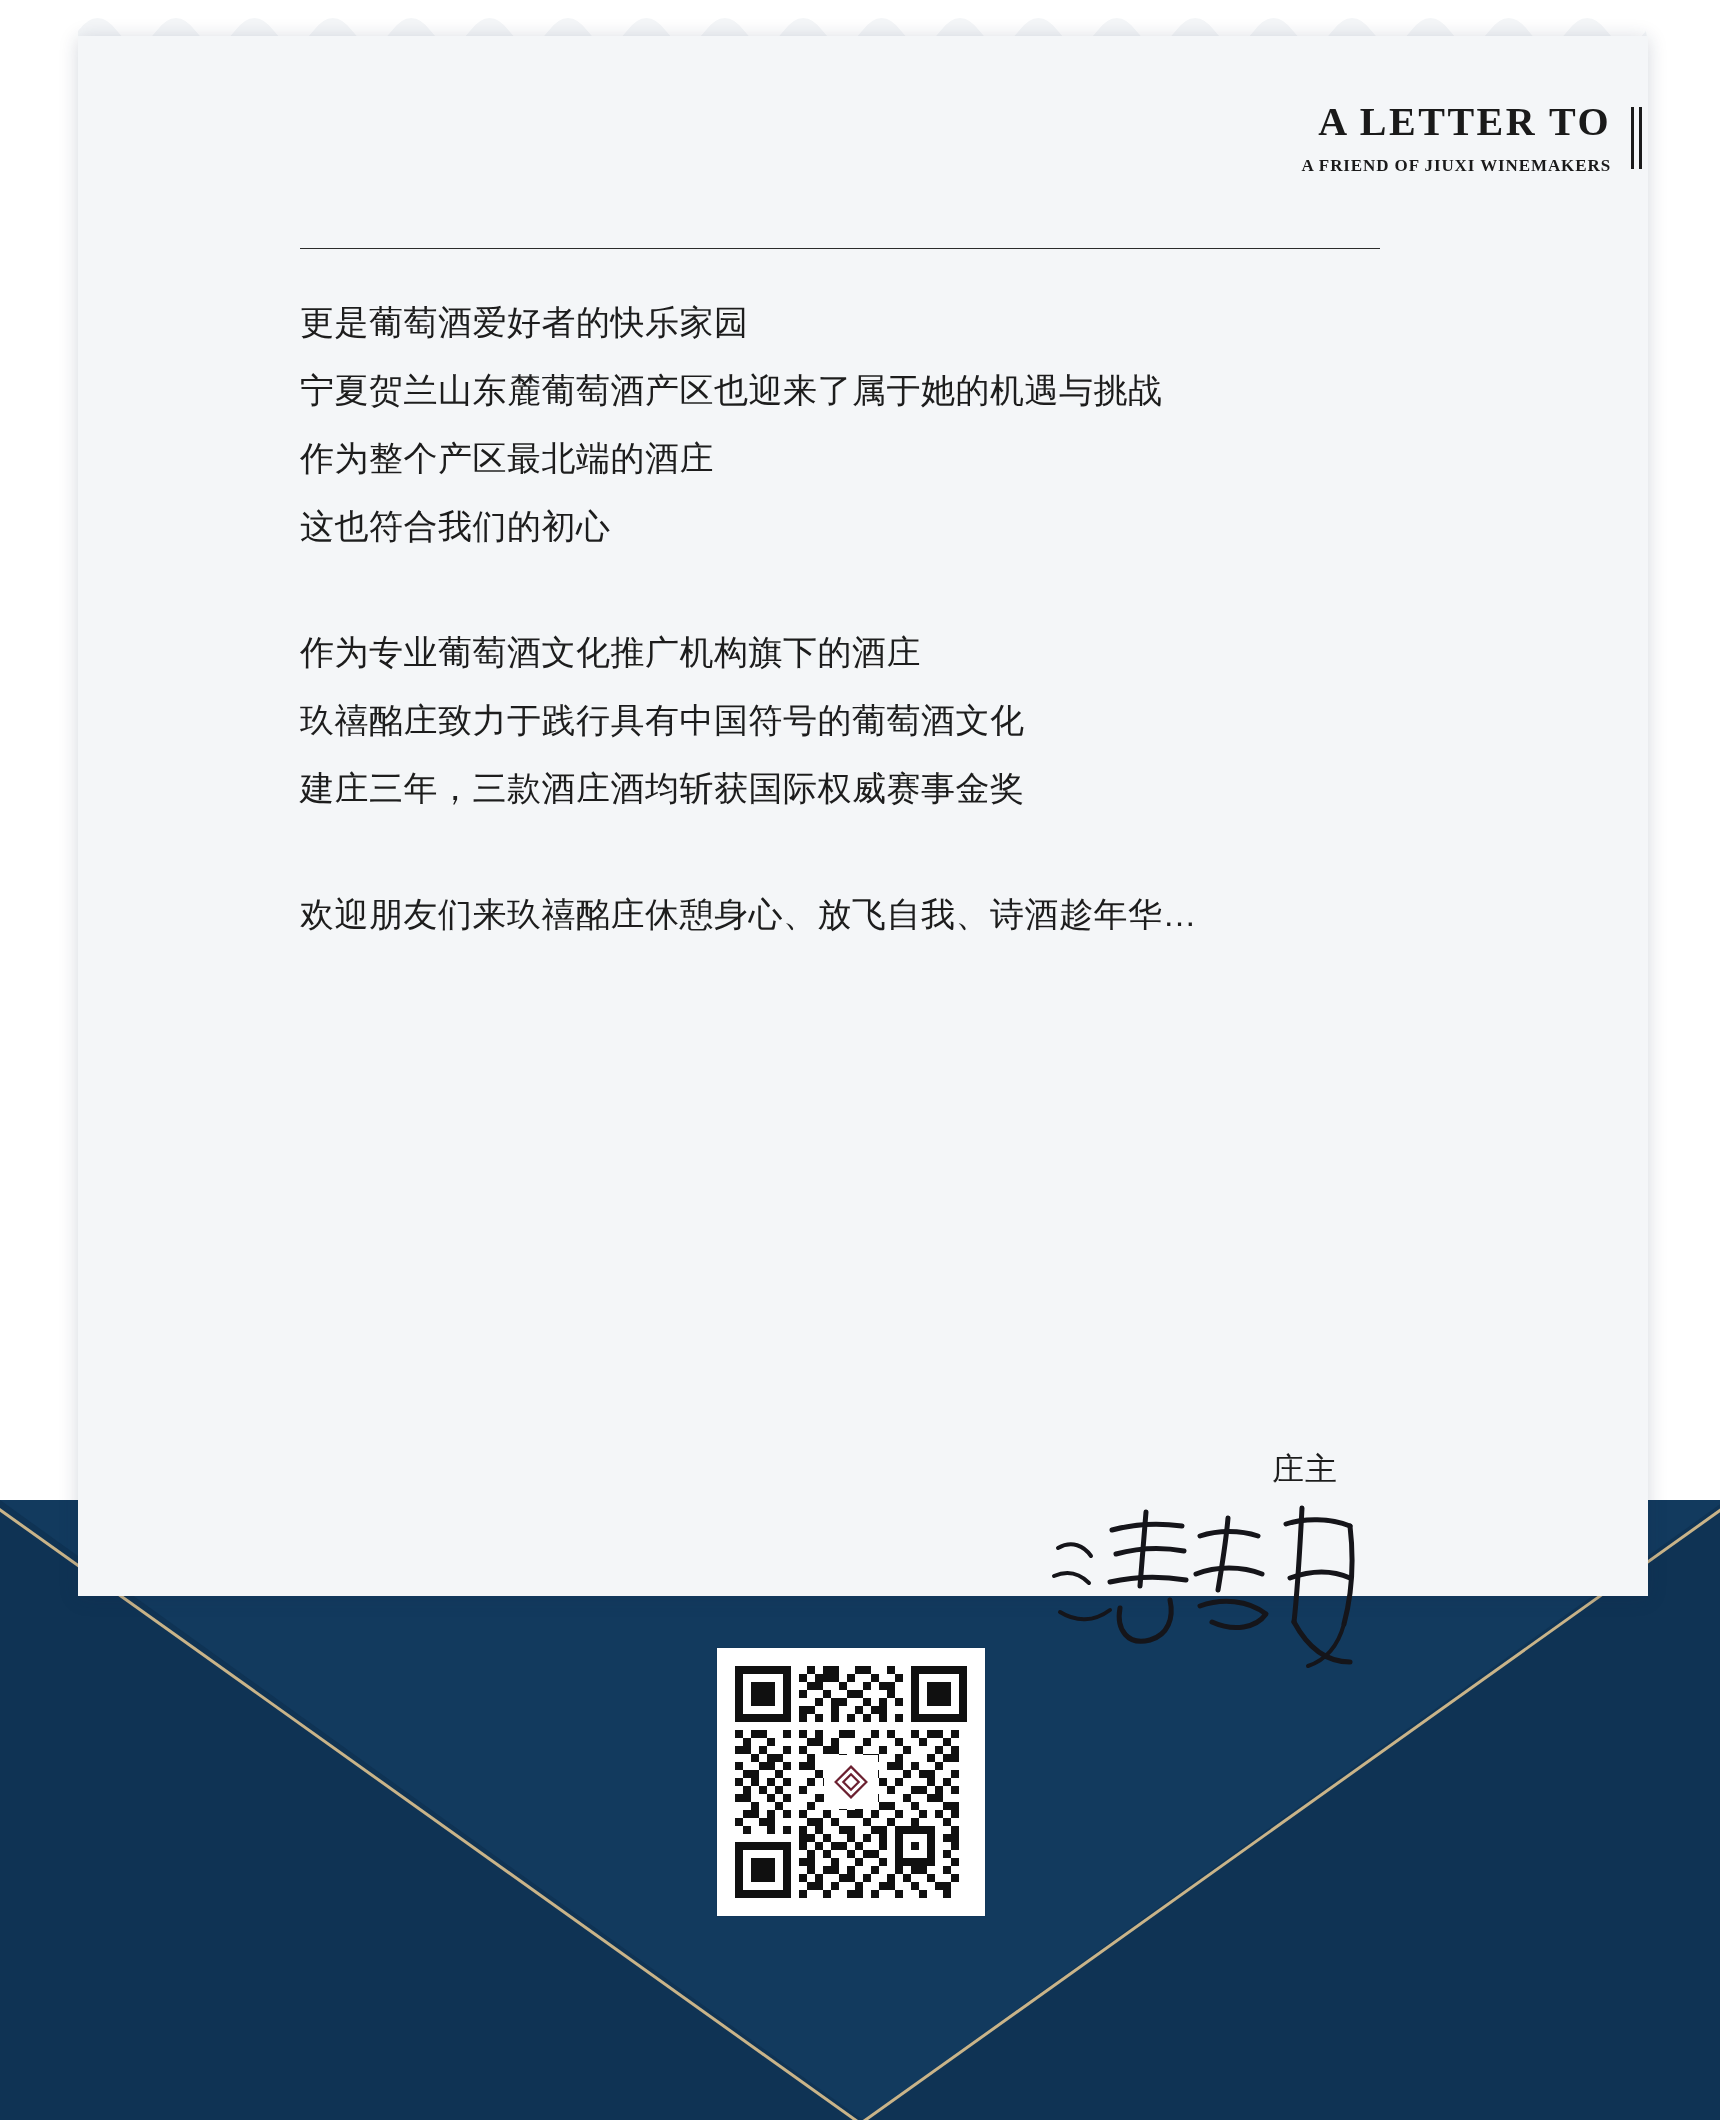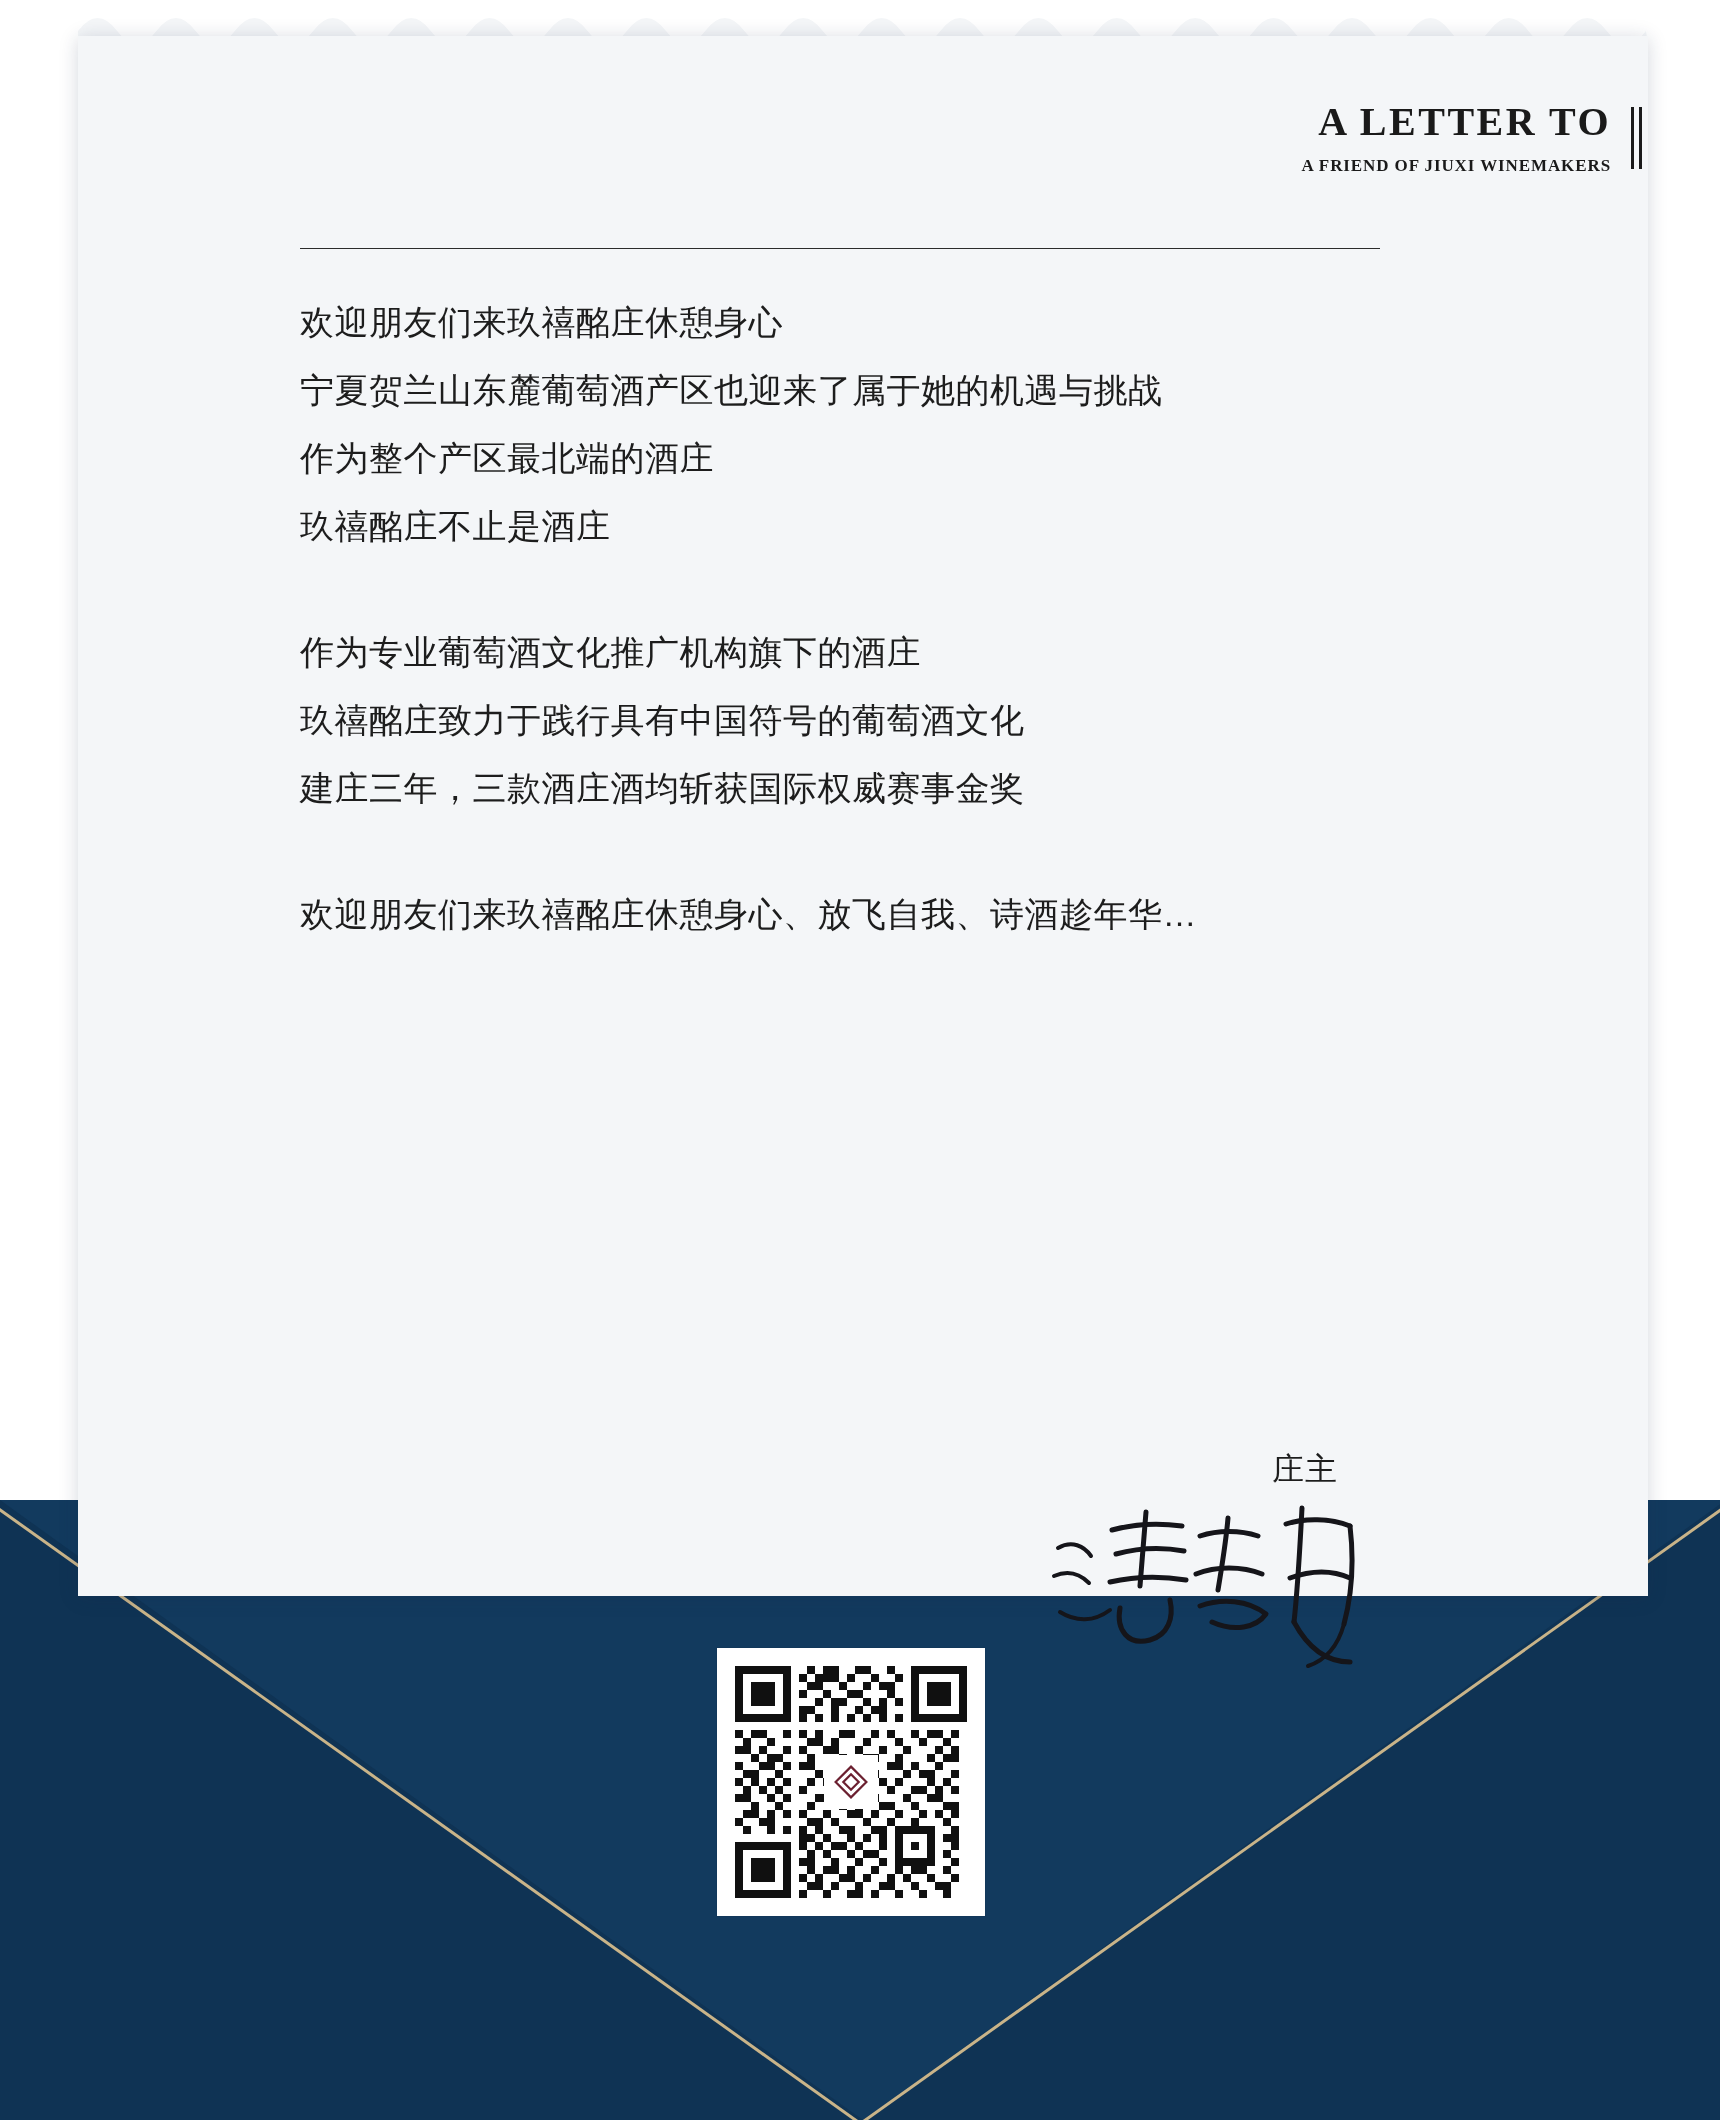--- a/index.html
+++ b/index.html
@@ -252,24 +252,24 @@
       <div class="header-bars">
         <span></span>
           <span></span>
       </div>
     </div>
   </div>
   <div class="rule"></div>
 
   <div class="letter-body">
     <div class="para">
-      <div class="line">欢迎朋友们来玖禧酩庄休憩身心</div>
+      <div class="line">更是葡萄酒爱好者的快乐家园</div>
       <div class="line">宁夏贺兰山东麓葡萄酒产区也迎来了属于她的机遇与挑战</div>
       <div class="line">作为整个产区最北端的酒庄</div>
-      <div class="line">玖禧酩庄不止是酒庄</div>
+      <div class="line">这也符合我们的初心</div>
     </div>
     <div class="para">
       <div class="line">作为专业葡萄酒文化推广机构旗下的酒庄</div>
       <div class="line">玖禧酩庄致力于践行具有中国符号的葡萄酒文化</div>
       <div class="line">建庄三年，三款酒庄酒均斩获国际权威赛事金奖</div>
     </div>
     <div class="para">
       <div class="line">欢迎朋友们来玖禧酩庄休憩身心、放飞自我、诗酒趁年华…</div>
     </div>
   </div>

